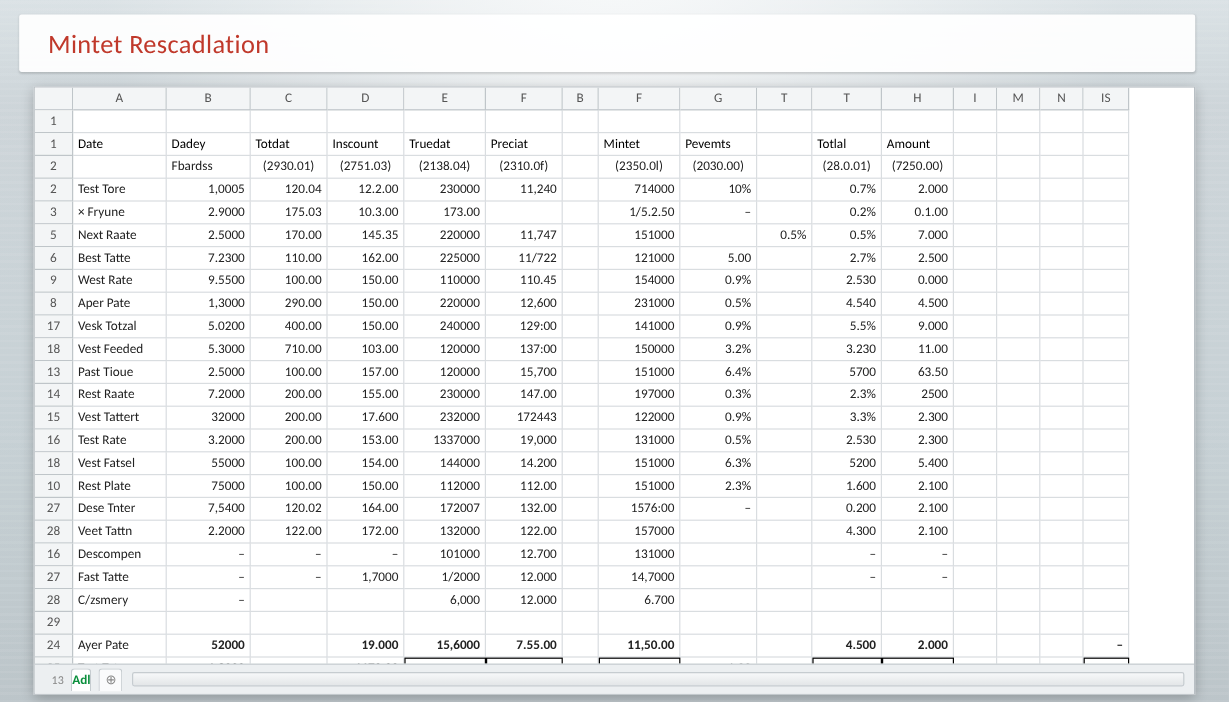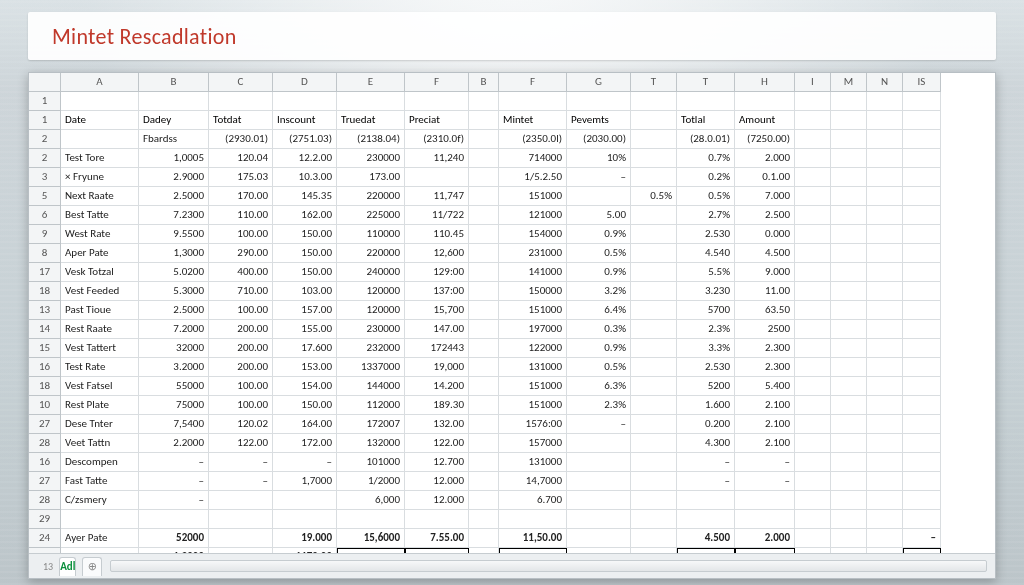--- a/index.html
+++ b/index.html
@@ -2,31 +2,31 @@
 <html><head>
 <meta charset="utf-8">
 <style>
   html,body{margin:0;padding:0;width:1024px;height:585px;overflow:hidden;font-family:Calibri,Arial,sans-serif;background:#c8d0d4;}
   .bg{position:absolute;inset:0;background:
     radial-gradient(ellipse at 50% -20%, rgba(255,255,255,0.9), rgba(200,210,215,0.2) 60%),
     linear-gradient(180deg,#dfe6e9 0%,#cfd6da 15%,#c7d1d5 60%,#b9c2c6 100%);}
   .bg::after{content:"";position:absolute;inset:0;background:
     repeating-linear-gradient(0deg, rgba(255,255,255,0.06) 0 2px, transparent 2px 6px);
     mix-blend-mode:overlay;}
-  .title-wrap{position:absolute;left:28px;top:12px;right:28px;height:48px;background:rgba(255,255,255,0.92);border-radius:2px;display:flex;align-items:center;padding-left:24px;box-shadow:0 1px 2px rgba(0,0,0,0.15);}
+  .title-wrap{position:absolute;left:16px;top:12px;right:28px;height:48px;background:rgba(255,255,255,0.92);border-radius:2px;display:flex;align-items:center;padding-left:24px;box-shadow:0 1px 2px rgba(0,0,0,0.15);}
   .title{color:#c0392b;font-size:22px;font-weight:400;letter-spacing:0.3px;}
   .sheet{position:absolute;left:28px;top:72px;right:28px;bottom:6px;background:#ffffff;border:1px solid #b8bfc4;box-shadow:0 3px 10px rgba(0,0,0,0.25);}
   .gridwrap{position:absolute;left:0;right:0;top:0;bottom:24px;overflow:hidden;}
   
   .grid{display:grid;grid-template-columns:32px 78px 70px 64px 64px 68px 64px 30px 68px 64px 46px 58px 60px 36px 36px 36px 38px;font-size:11px;color:#222;}
   .cell{border-right:1px solid #d9dde0;border-bottom:1px solid #d9dde0;height:18px;line-height:18px;padding:0 4px;white-space:nowrap;overflow:hidden;text-align:right;}
   .hdr{background:#f3f5f6;text-align:center;font-weight:500;color:#555;border-bottom:1px solid #bfc5c9;border-right:1px solid #bfc5c9;}
   .rowhdr{background:#f3f5f6;text-align:center;color:#555;border-right:1px solid #bfc5c9;border-bottom:1px solid #bfc5c9;}
   .left{text-align:left;}
-  .center{text-align:right;}
+  .center{text-align:center;}
   .bold{font-weight:700;}
   .box{border:1.3px solid #000 !important;}
   .colhead{font-weight:400;text-align:left;color:#000;}
   .paren{font-feature-settings:"tnum";}
   
   .tabs{position:absolute;left:0;right:0;bottom:0;height:24px;background:#eceff1;border-top:1px solid #c6ccd0;display:flex;align-items:center;}
   .scroll-spacer{flex:1;height:10px;margin:0 8px;background:linear-gradient(#f7f8f9,#e3e6e8);border:1px solid #c6ccd0;border-radius:2px;}
   .tab{height:18px;margin-left:6px;padding:0 0;border:1px solid #c6ccd0;border-bottom:none;background:#fff;border-radius:3px 3px 0 0;font-size:11px;line-height:18px;color:#0a8f3c;font-weight:600;}
   .tab-add{width:18px;text-align:center;color:#888;background:#fafbfc;font-weight:400;}
   .rowlabel{font-size:10px;}
@@ -331,21 +331,21 @@
         <div class="cell right"></div>
         <div class="cell right"></div>
         <div class="cell right"></div>
         <div class="cell right"></div>
         <div class="cell rowhdr">10</div>
         <div class="cell left">Rest Plate</div>
         <div class="cell right">75000</div>
         <div class="cell right">100.00</div>
         <div class="cell right">150.00</div>
         <div class="cell right">112000</div>
-        <div class="cell right">189.30</div>
+        <div class="cell right">112.00</div>
         <div class="cell right"></div>
         <div class="cell right">151000</div>
         <div class="cell right">2.3%</div>
         <div class="cell right"></div>
         <div class="cell right">1.600</div>
         <div class="cell right">2.100</div>
         <div class="cell right"></div>
         <div class="cell right"></div>
         <div class="cell right"></div>
         <div class="cell right"></div>

